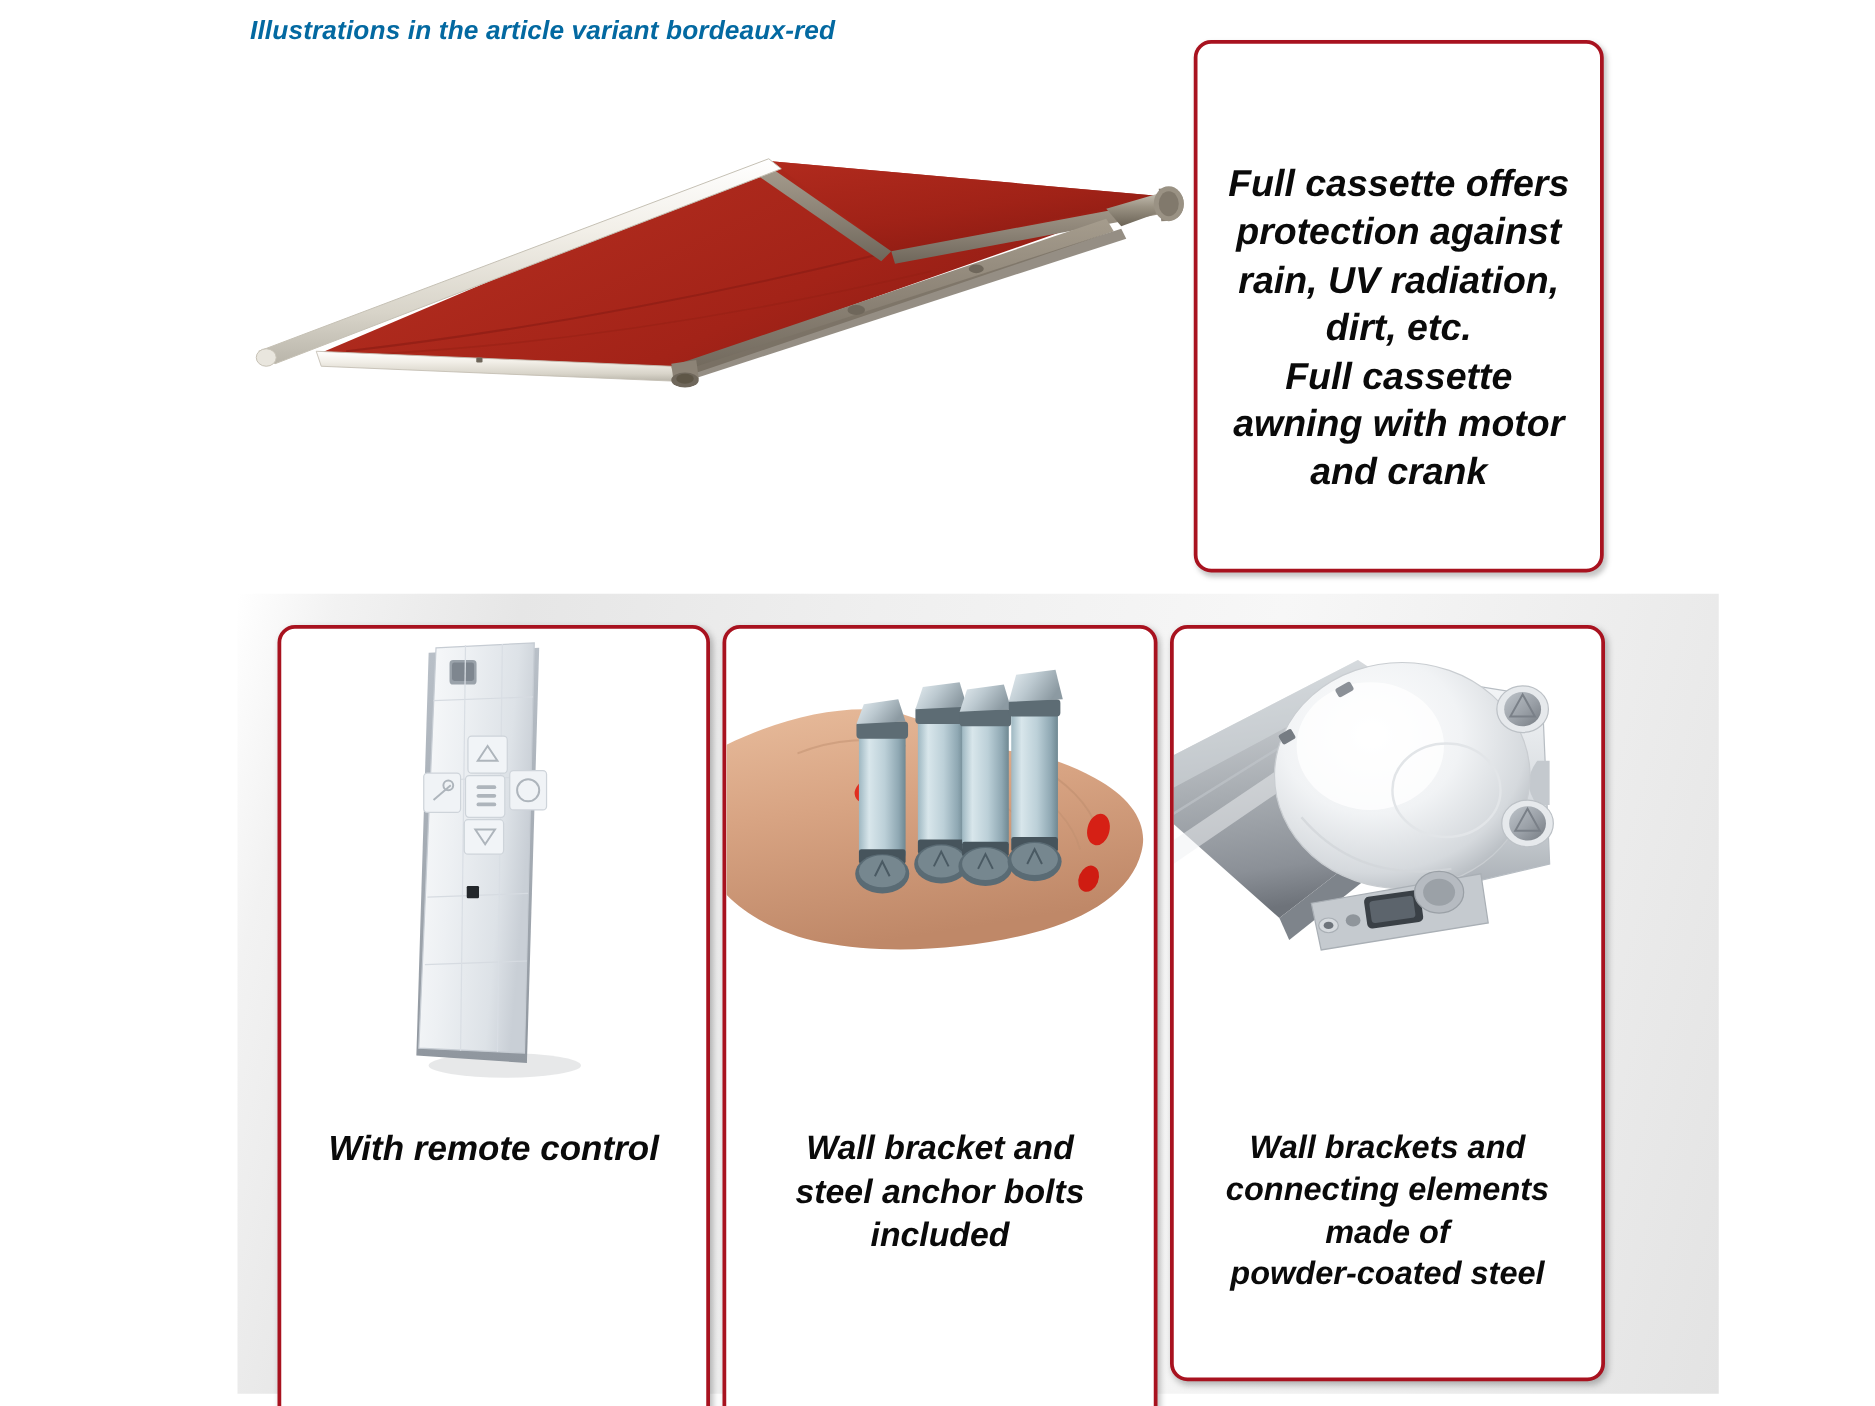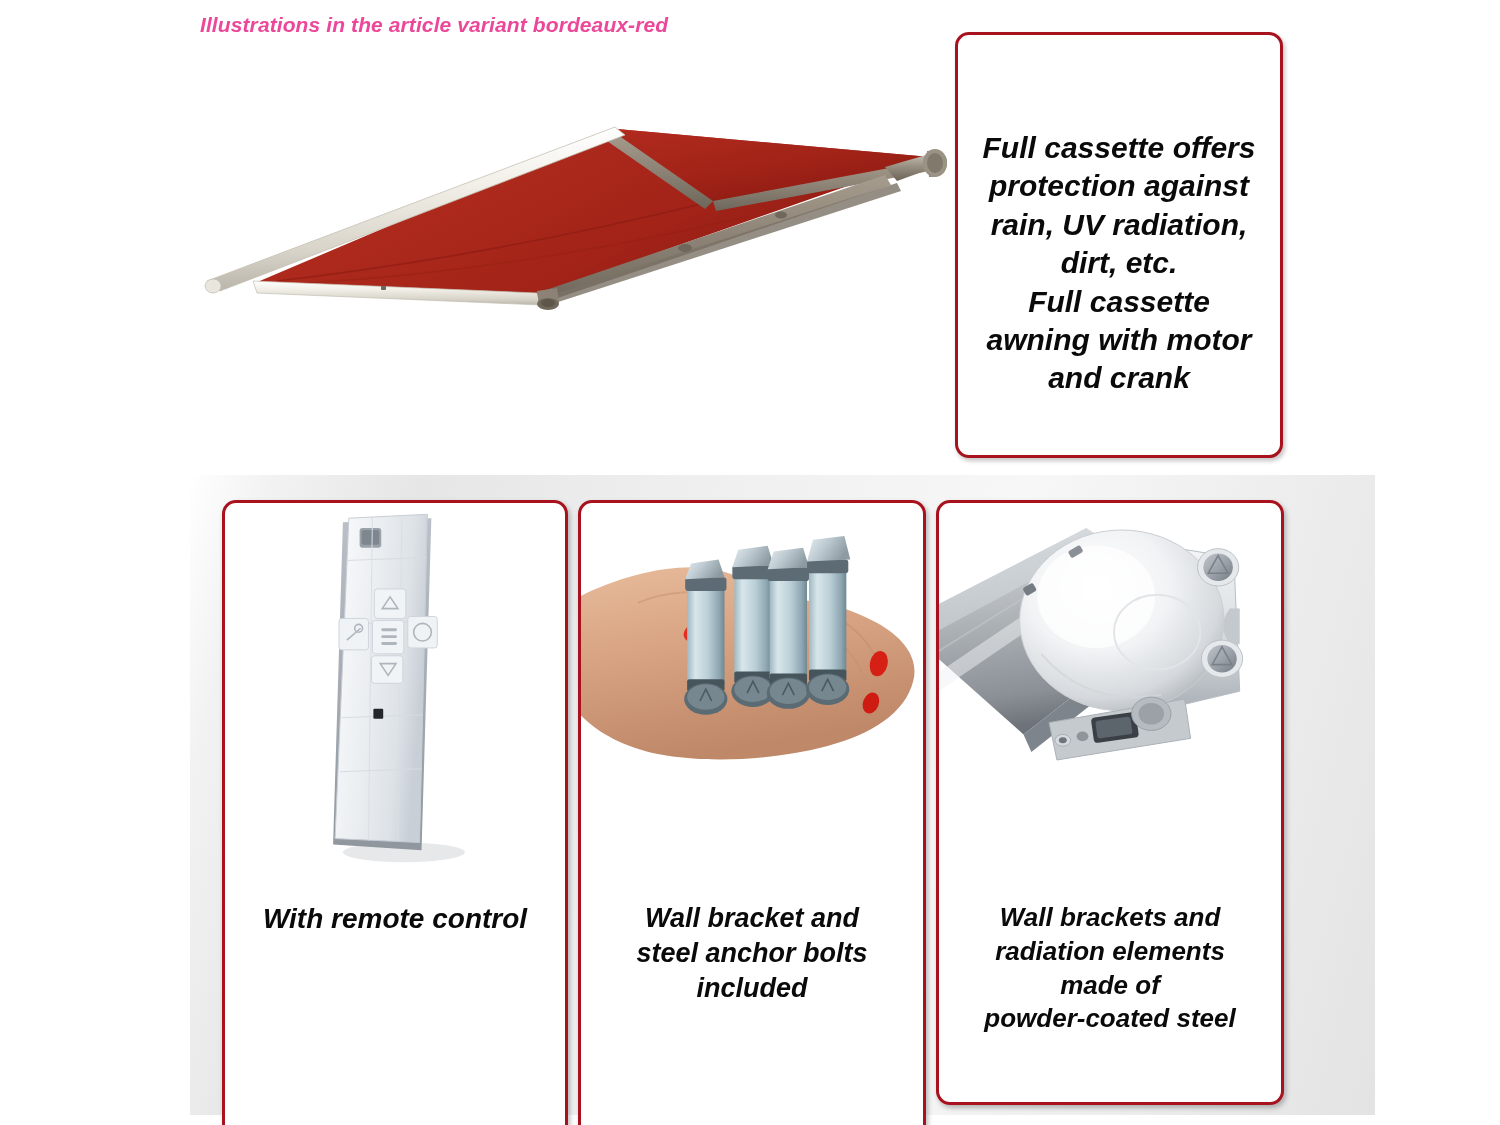--- a/index.html
+++ b/index.html
@@ -16,21 +16,21 @@
   }
 
   
   #header-caption {
     position: absolute;
     left: 200px;
     top: 13px;
     font-size: 21px;
     font-weight: bold;
     font-style: italic;
-    color: #ec4899;
+    color: #0369a1;
     letter-spacing: 0.1px;
     white-space: nowrap;
   }
 
   
   #hero-awning {
     position: absolute;
     left: 185px;
     top: 105px;
     width: 780px;
@@ -401,16 +401,16 @@
 
       <ellipse cx="126" cy="238" rx="8" ry="6" fill="#D6DADE" stroke="#A9AFB5" stroke-width="1"></ellipse>
       <ellipse cx="126" cy="238" rx="4" ry="3" fill="#6E747B"></ellipse>
       <ellipse cx="146" cy="234" rx="6" ry="5" fill="#8F959B"></ellipse>
 
       <rect x="132" y="42" width="14" height="8" rx="2" fill="#8B9097" transform="rotate(-30 139 46)"></rect>
       <rect x="86" y="80" width="12" height="9" rx="2" fill="#767C83" transform="rotate(-30 92 84)"></rect>
     </svg>
   </div>
   <div class="card-caption" id="caption-bracket">Wall brackets and
-radiation elements
+connecting elements
 made of
 powder-coated steel</div>
 </div>
 
 </body></html>

